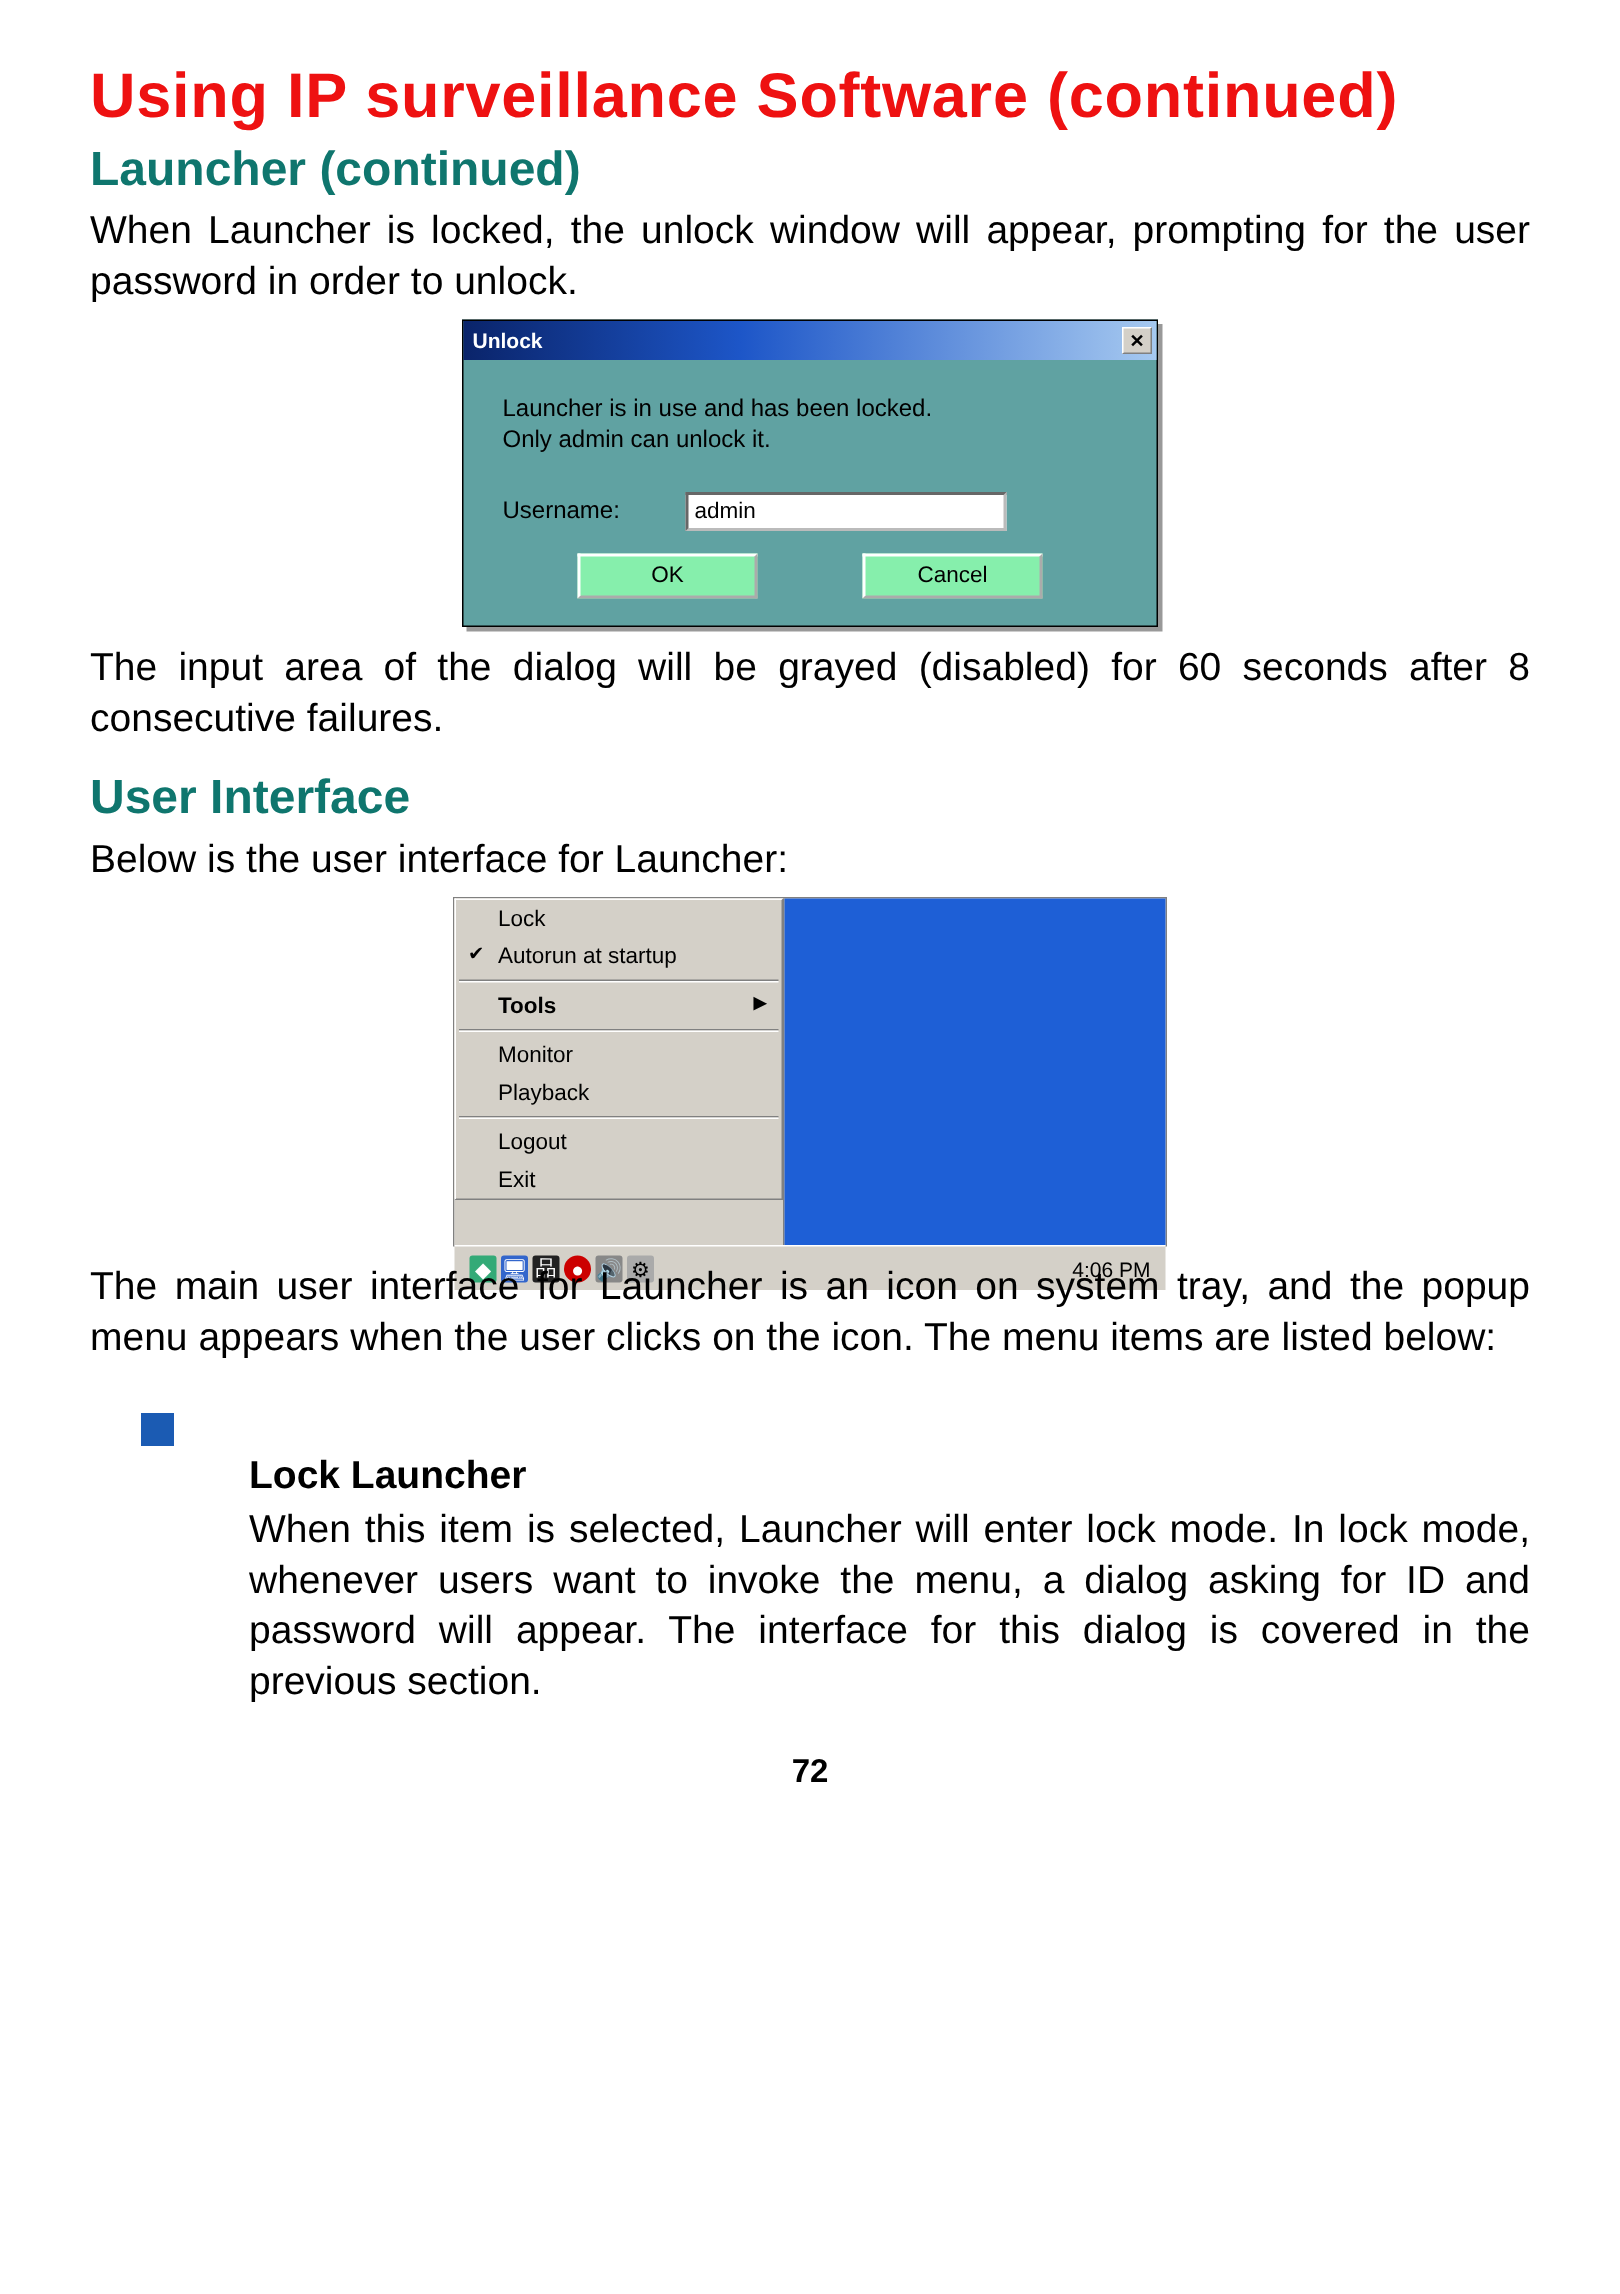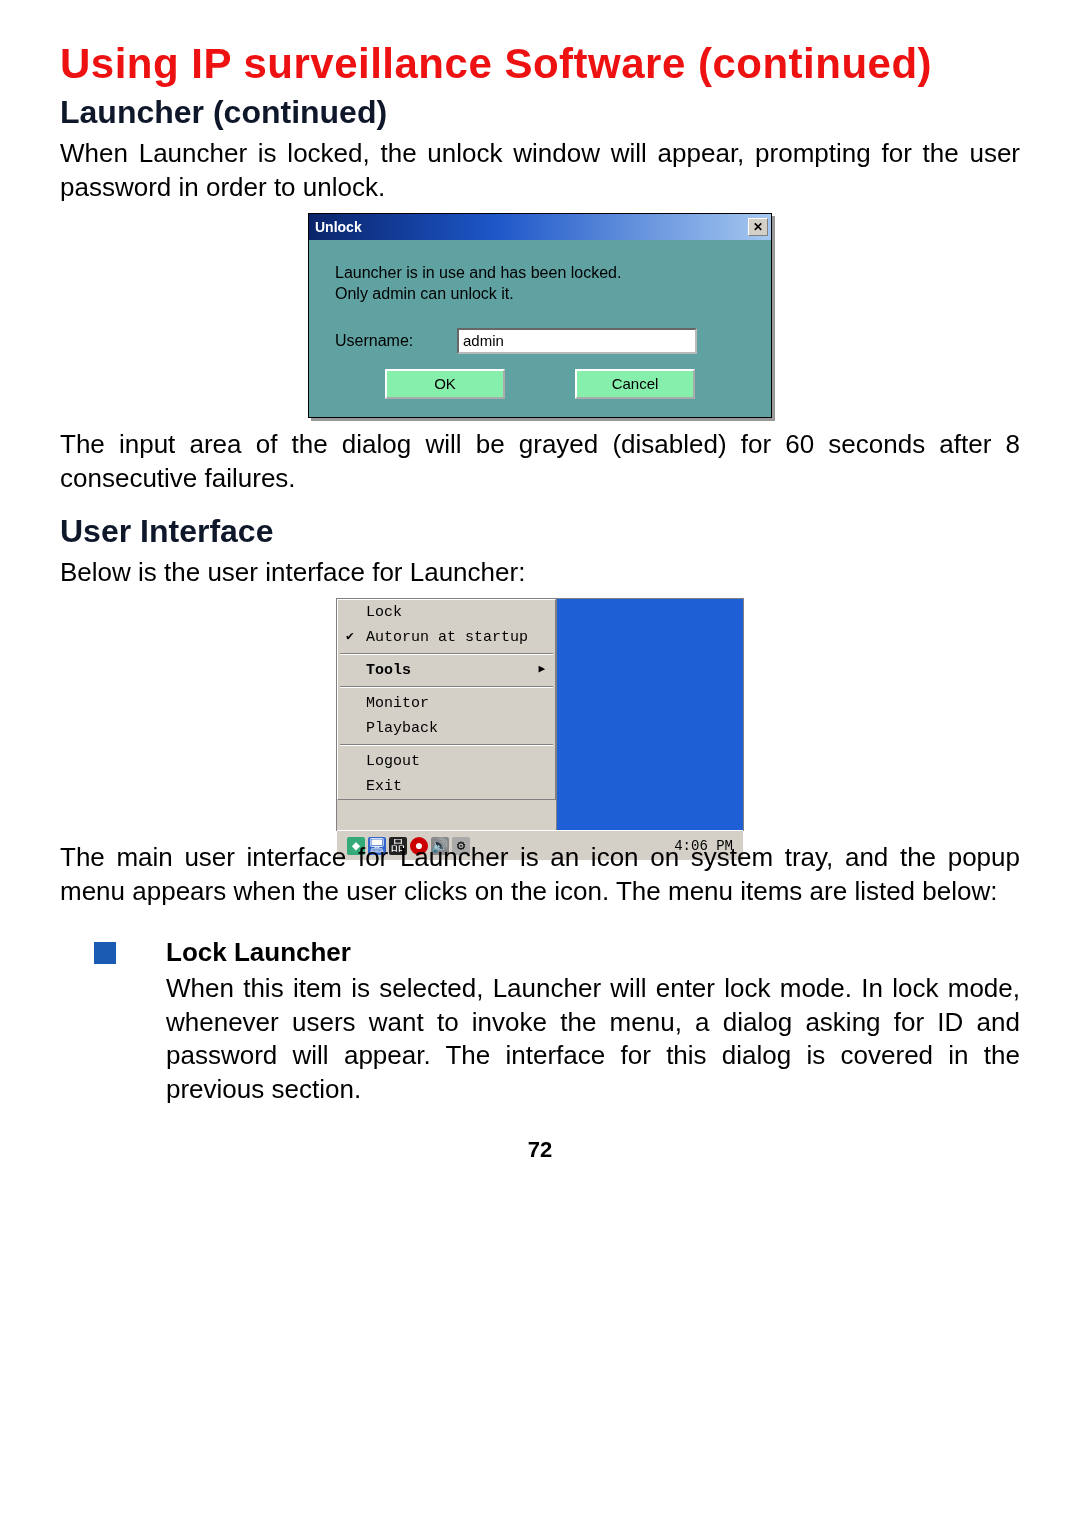--- a/index.html
+++ b/index.html
@@ -4,21 +4,21 @@
 <style>
   * { box-sizing: border-box; margin: 0; padding: 0; }
   body {
     font-family: Arial, Helvetica, sans-serif;
     background: #fff;
     width: 1080px;
     padding: 40px 60px 30px 60px;
     color: #000;
   }
   .h1 { color: #e11; font-size: 42px; font-weight: bold; margin-bottom: 6px; letter-spacing: 0.5px; }
-  .h2 { color: #0f172a; font-size: 32px; font-weight: bold; margin-bottom: 6px; }
+  .h2 { color: #0f766e; font-size: 32px; font-weight: bold; margin-bottom: 6px; }
   .body-text { font-size: 26px; line-height: 1.3; margin-bottom: 8px; text-align: justify; }
   .body-text.after-dialog { margin-top: 10px; }
   .h2.second { margin-top: 18px; }
 
   
   .dialog-wrap { display: flex; justify-content: center; margin: 6px 0 4px 0; }
   .unlock-dialog {
     width: 464px;
     background: #60a2a2;
     border: 1px solid #000;
@@ -43,43 +43,43 @@
     color: #000;
     display: flex; align-items: center; justify-content: center;
     font-family: Arial; font-size: 12px; font-weight: bold;
     cursor: pointer;
   }
   .dlg-body { padding: 22px 26px 18px 26px; }
   .dlg-message { font-size: 16px; line-height: 1.35; margin-bottom: 22px; }
   .field-row { display: flex; align-items: center; height: 28px; margin-bottom: 14px; }
   .field-label { width: 122px; font-size: 16px; }
   .field-input {
-    width: 240px; height: 26px;
+    width: 214px; height: 26px;
     border: 2px inset #bbb;
     background: #fff;
     font-size: 15px;
     padding: 2px 4px;
     font-family: Tahoma, Arial, sans-serif;
   }
   .dlg-buttons { display: flex; justify-content: center; gap: 70px; margin-top: 10px; }
   .win-btn {
     width: 120px; height: 30px;
     background: #86efac;
     border: 2px outset #fff;
     font-size: 15px;
     font-family: Liberation Sans, sans-serif;
     cursor: pointer;
   }
 
   
   .menu-wrap { display: flex; justify-content: center; margin: 6px 0 10px 0; }
   .menu-shot {
-    width: 408px;
+    width: 476px;
     border: 1px solid #808080;
-    font-family: Liberation Mono, monospace;
+    font-family: Liberation Sans, sans-serif;
     font-size: 15px;
   }
   .menu-row { display: flex; height: 100%; }
   .menu-panel {
     width: 220px;
     background: #d4d0c8;
     border-right: 1px solid #808080;
   }
   .blue-area { flex: 1; background: #1e5fd6; }
   .menu-list { border: 1px solid #808080; border-top: 1px solid #fff; border-left: 1px solid #fff; background: #d4d0c8; }
@@ -107,21 +107,21 @@
   .ico-d { background: #c00; color: #fff; border-radius: 50%; }
   .ico-e { background: #888; color: #fff; border-radius: 2px; }
   .ico-f { background: #aaa; color: #000; border-radius: 2px; }
   .clock { font-size: 14px; padding-right: 4px; }
 
   
   .bullet-row { display: flex; margin-top: 28px; padding-left: 34px; }
   .bullet-square {
     width: 22px; height: 22px; background: #1b5bb3; flex-shrink: 0; margin-top: 5px;
   }
-  .bullet-content { padding-left: 50px; }
+  .bullet-content { padding-left: 50px; margin-top: 31px; }
   .bullet-title { font-weight: bold; font-size: 26px; margin-bottom: 4px; }
   .bullet-text { font-size: 26px; line-height: 1.3; text-align: justify; }
 
   .page-num { text-align: center; font-weight: bold; font-size: 22px; margin-top: 30px; }
 </style>
 </head>
 <body>
 
 <div class="h1">Using IP surveillance Software (continued)</div>
 <div class="h2">Launcher (continued)</div>

